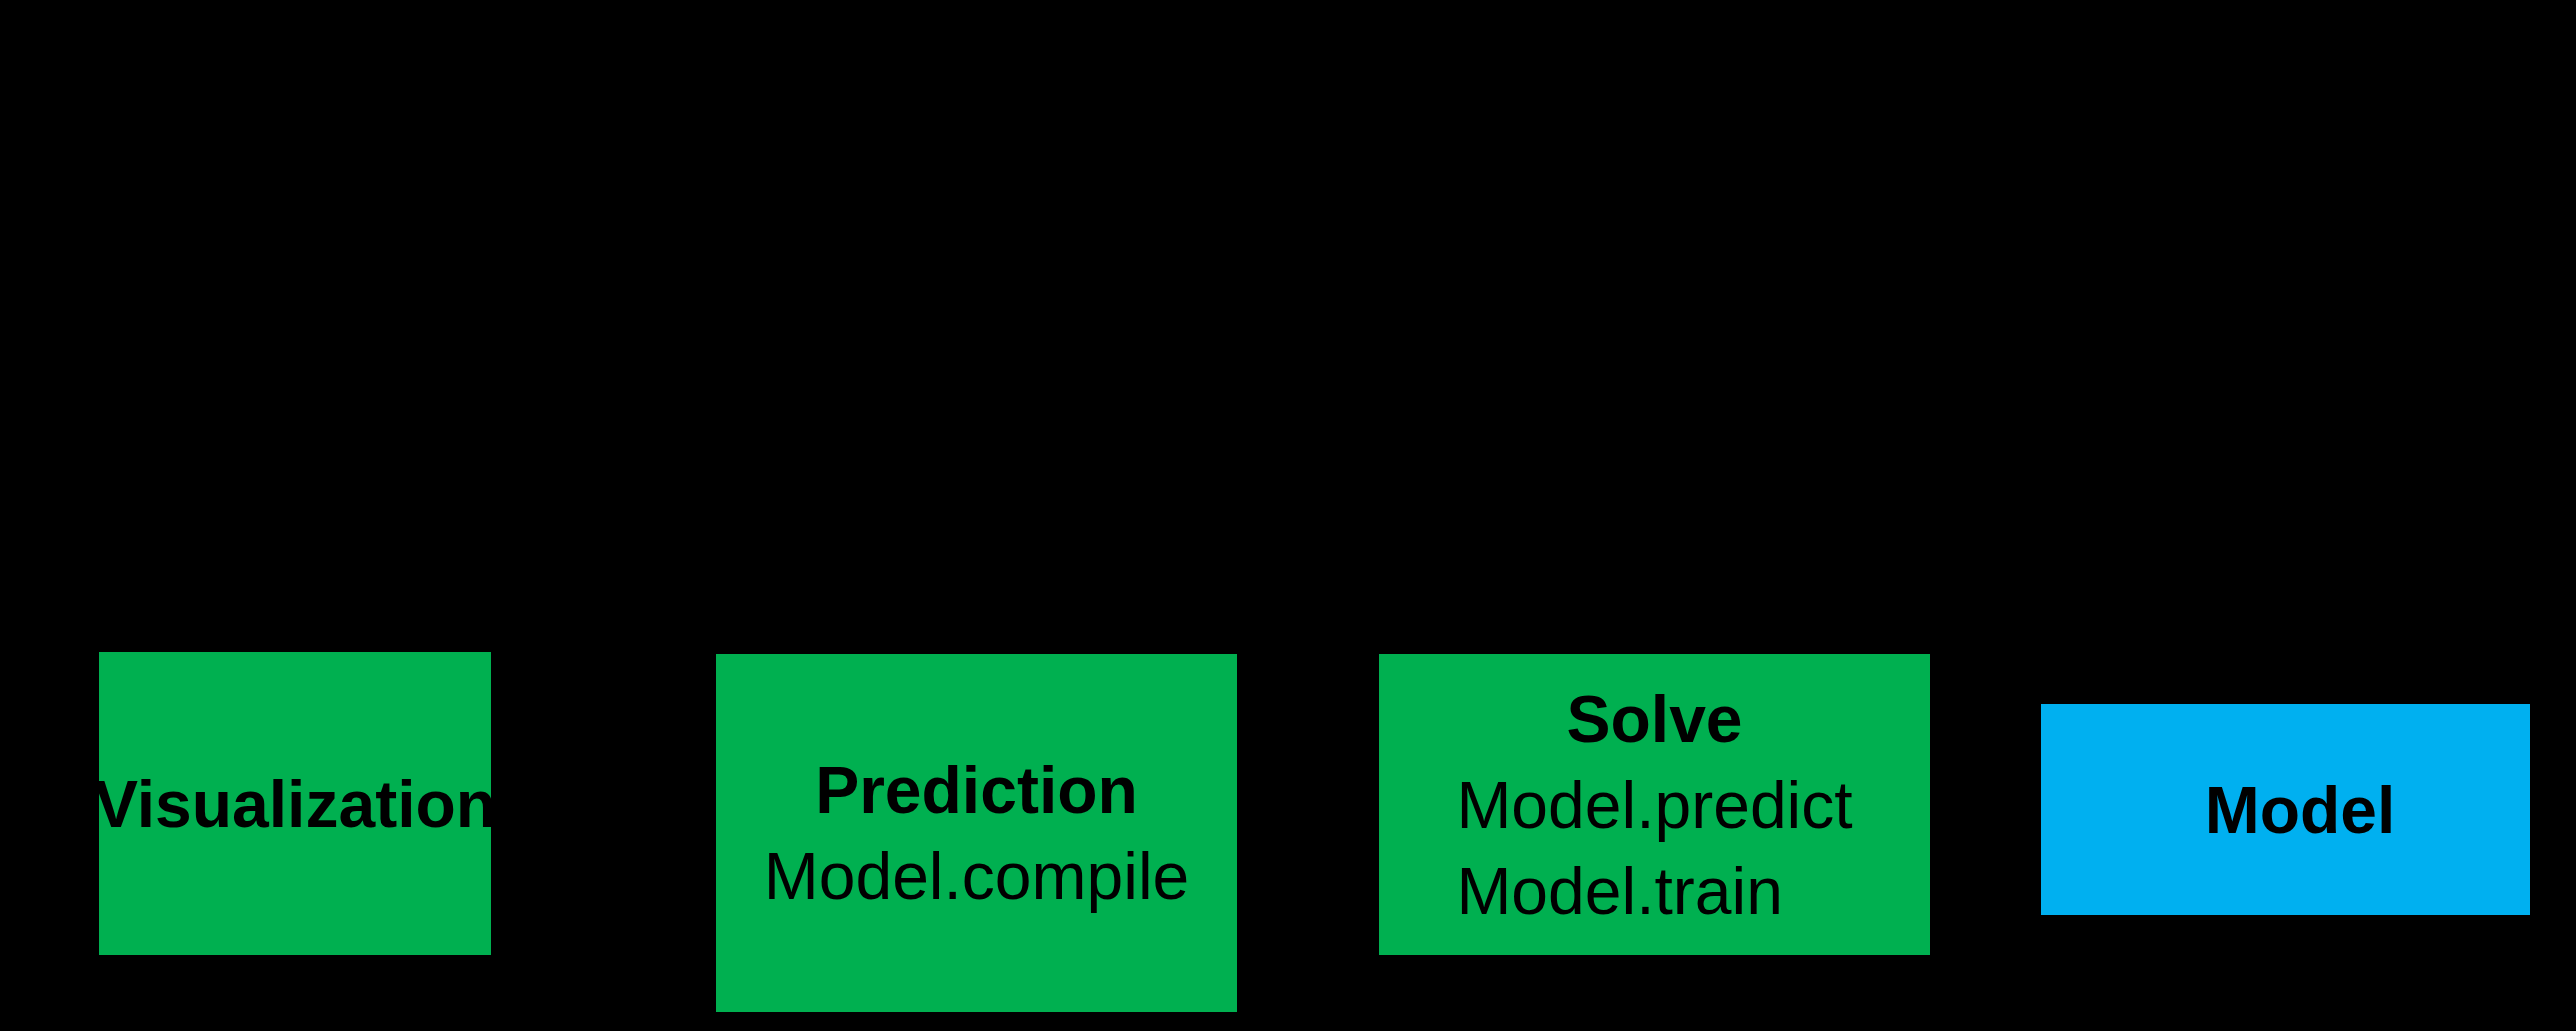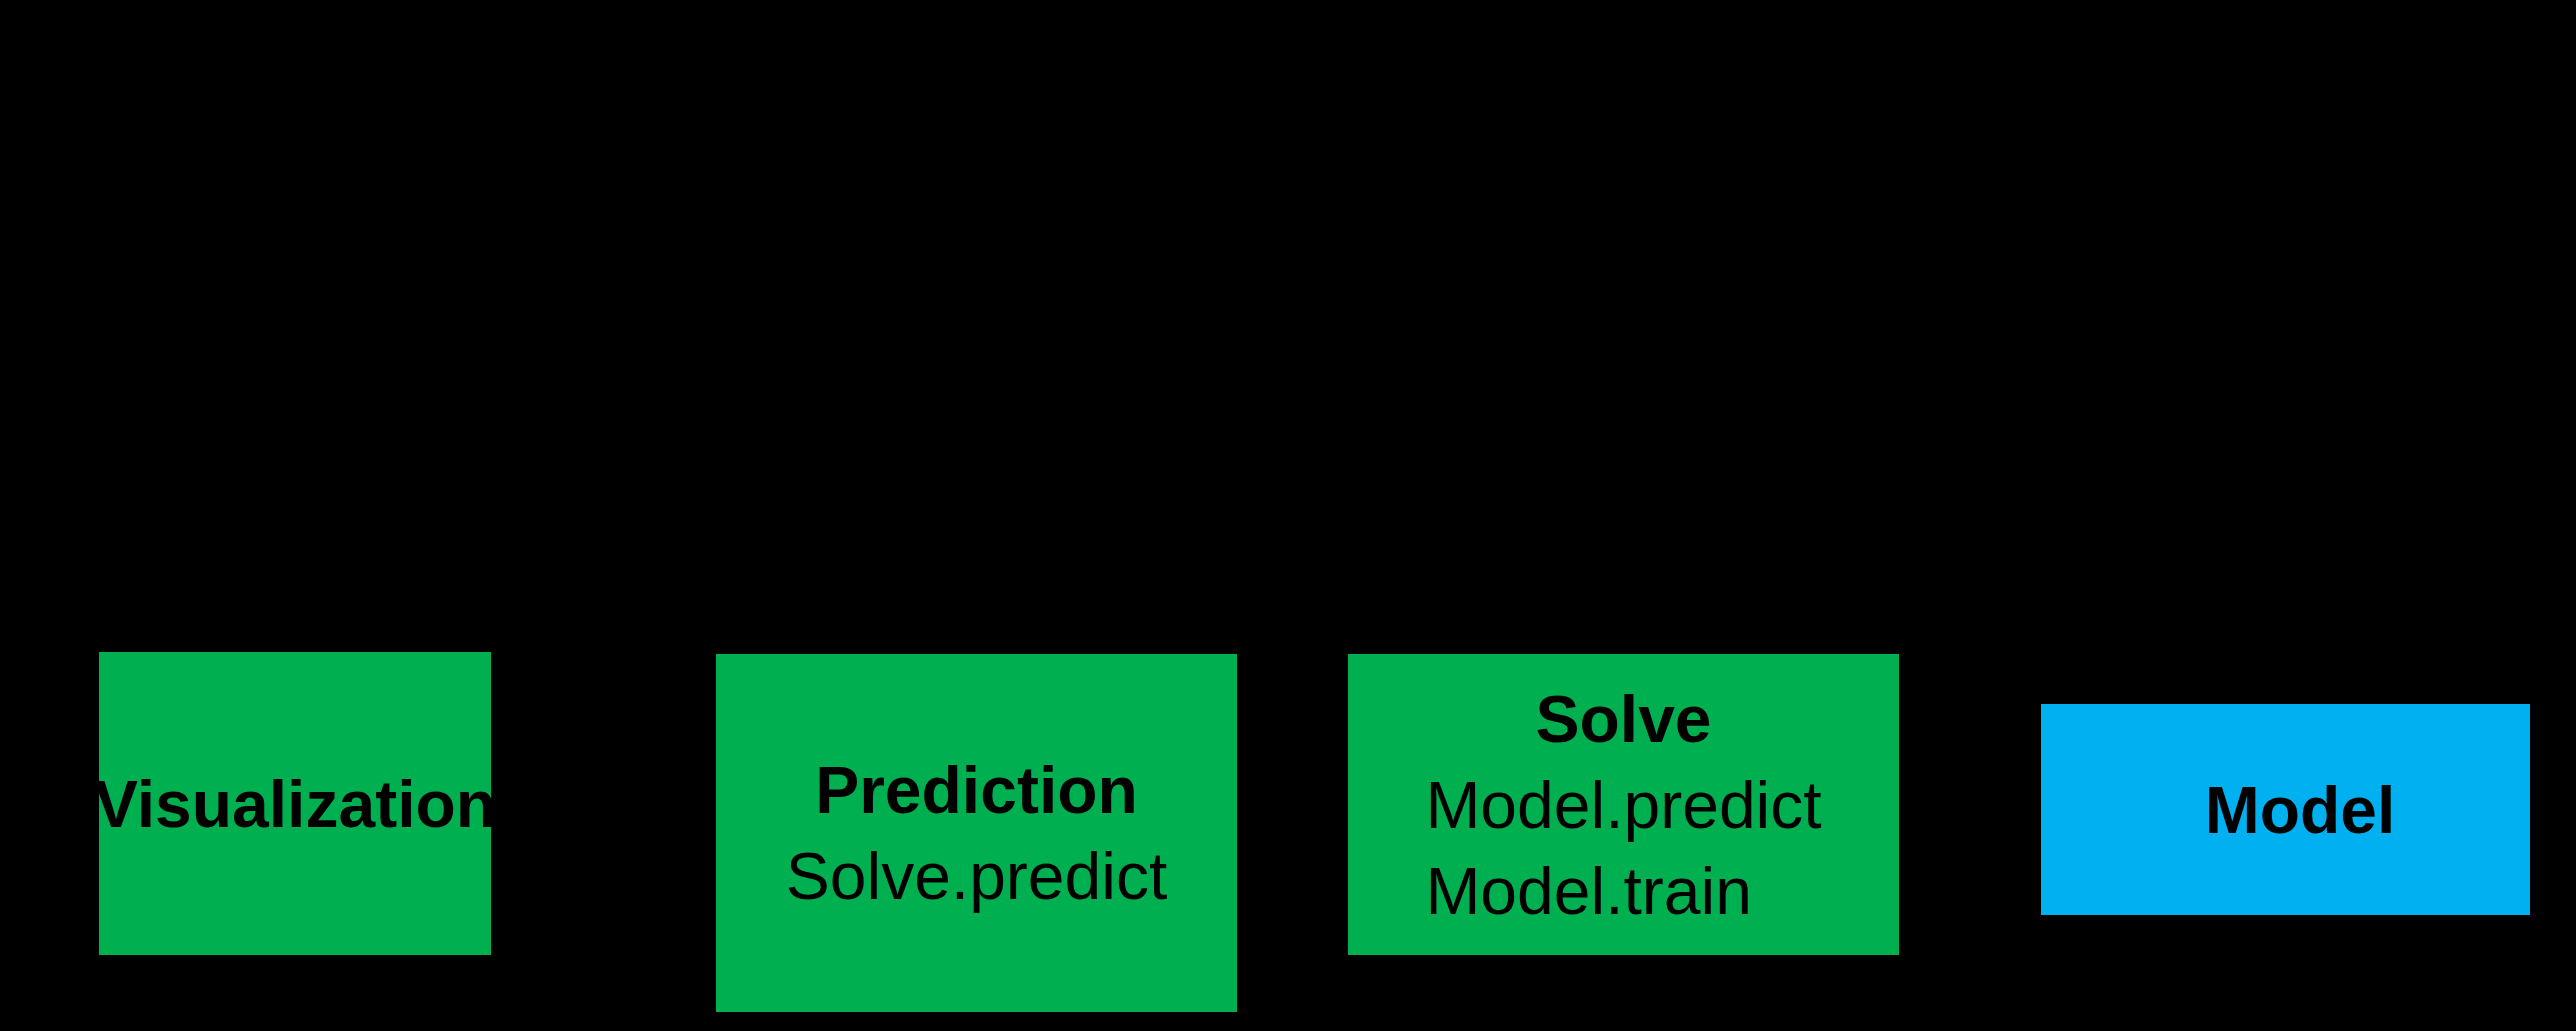--- a/index.html
+++ b/index.html
@@ -39,36 +39,36 @@
     font-size: 66px;
     font-weight: normal;
     line-height: 86px;
     white-space: nowrap;
   }
   .box-body .body-line { display: block; }
 
   
   #box-visualization { left: 99px;  top: 652px; width: 392px; height: 303px; }
   #box-prediction    { left: 716px;  top: 654px; width: 521px; height: 358px; }
-  #box-solve         { left: 1348px; top: 654px; width: 551px; height: 301px; }
+  #box-solve         { left: 1379px; top: 654px; width: 551px; height: 301px; }
   #box-model         { left: 2041px; top: 704px; width: 460px; height: 211px; padding-left: 29px; }
 </style>
 </head>
 <body>
 
 <div id="canvas">
 
   <div id="box-visualization" class="flow-box green">
     <span class="box-title">Visualization</span>
   </div>
 
   <div id="box-prediction" class="flow-box green">
     <span class="box-title">Prediction</span>
     <span class="box-body">
-      <span class="body-line">Solve.predict</span>
+      <span class="body-line">Model.compile</span>
     </span>
   </div>
 
   <div id="box-solve" class="flow-box green">
     <span class="box-title">Solve</span>
     <span class="box-body">
       <span class="body-line">Model.predict</span>
       <span class="body-line">Model.train</span>
     </span>
   </div>

